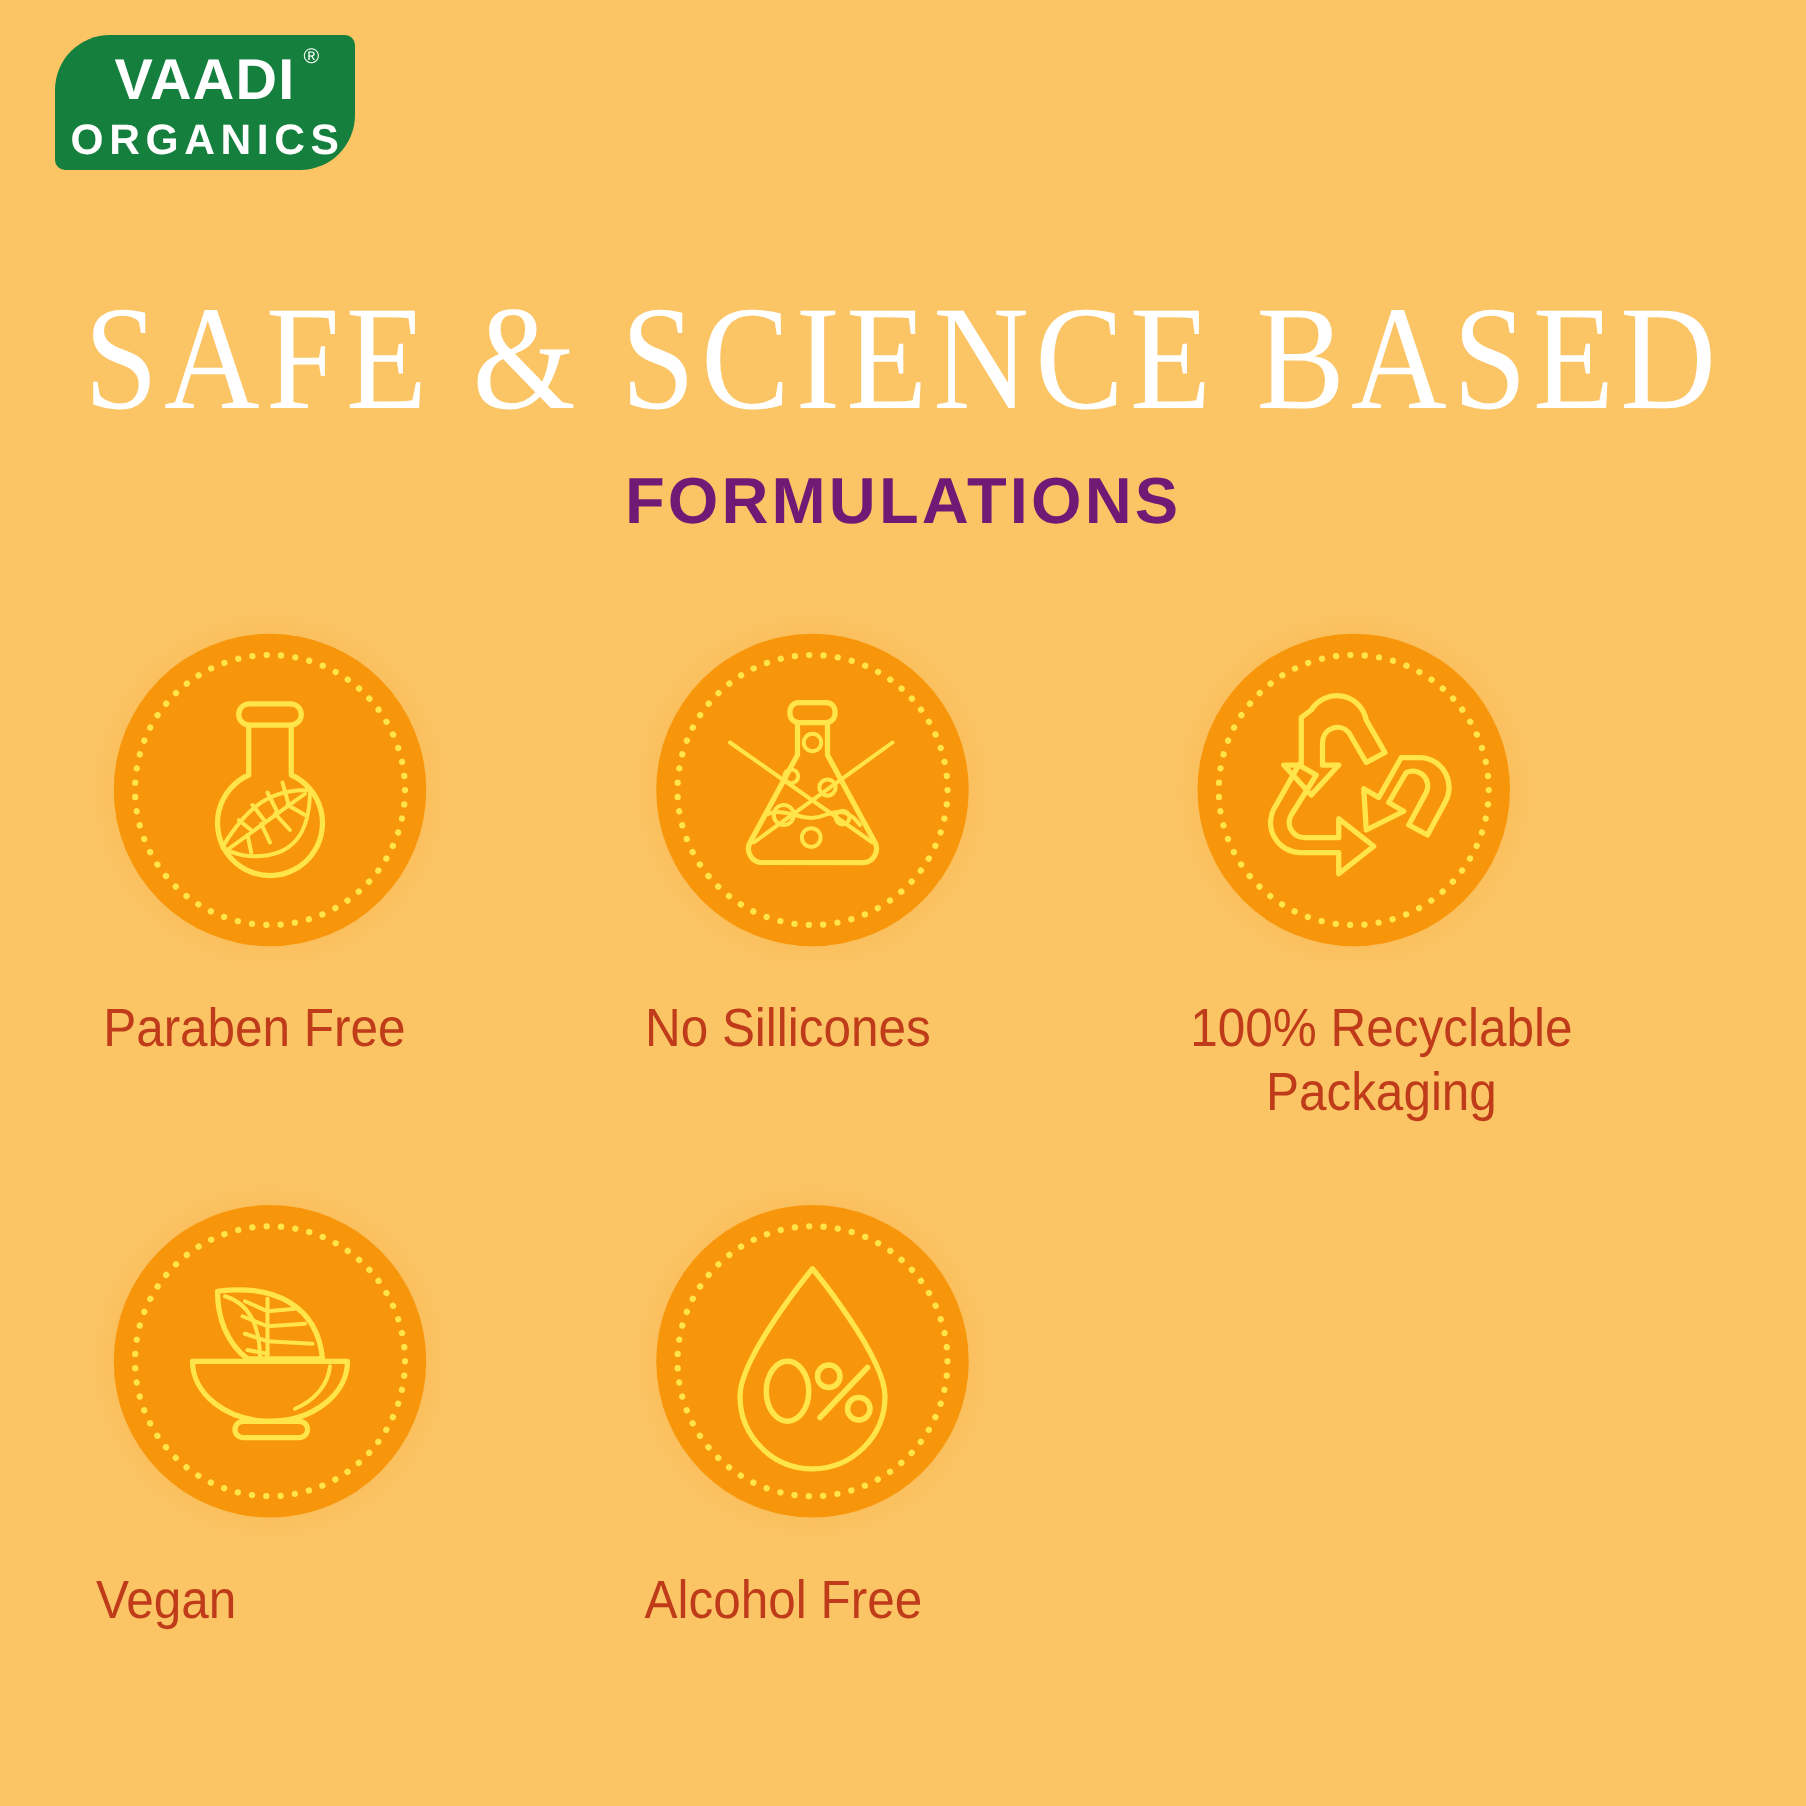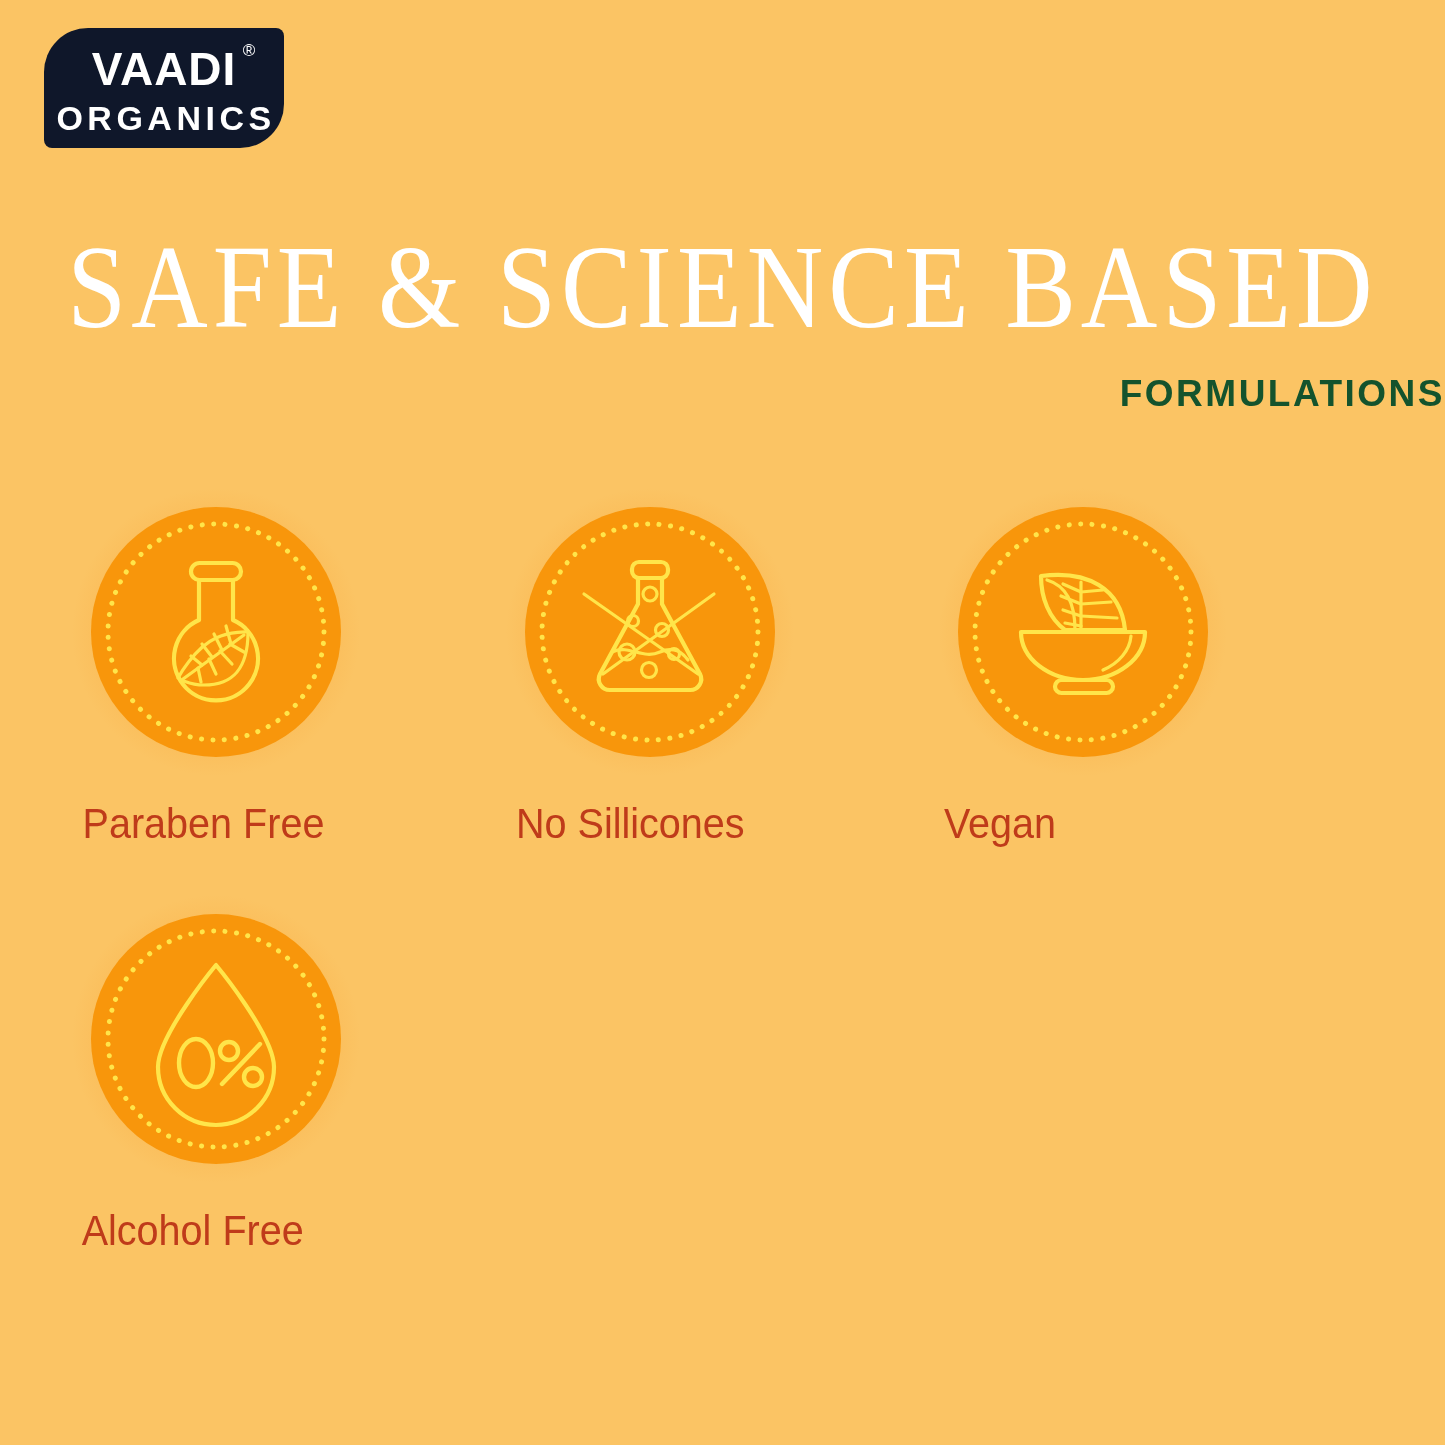--- a/index.html
+++ b/index.html
@@ -7,22 +7,22 @@
     width:1445px;height:1445px;
     background:#FBC464;
     font-family:"Liberation Sans", sans-serif;
     overflow:hidden;
     position:relative;
   }
 
   
   .logo-badge{
     position:absolute;left:44px;top:28px;
-    width:240px;height:120px;
-    background:#0f172a;
+    width:240px;height:108px;
+    background:#15803d;
     border-radius:44px 8px 44px 8px;
     display:flex;flex-direction:column;
     align-items:center;justify-content:center;
     box-sizing:border-box;
     padding-top:4px;
   }
   .logo-main{
     position:relative;
     color:#FFFFFF;
     font-size:46px;
@@ -57,24 +57,24 @@
     font-size:106px;
     font-weight:normal;
     letter-spacing:5px;
     line-height:1;
     white-space:nowrap;
     transform:scaleY(1.12);
     transform-origin:center top;
   }
   .subtitle{
     position:absolute;left:0;right:0;top:375px;
-    text-align:right;
-    color:#14532d;
-    font-family:"Liberation Sans", sans-serif;
-    font-size:37px;
+    text-align:center;
+    color:#701a75;
+    font-family:"Liberation Sans", sans-serif;
+    font-size:52px;
     font-weight:bold;
     letter-spacing:2.5px;
     line-height:1;
   }
 
   
   .grid{
     position:absolute;
     left:72px;right:72px;
     top:488px;
@@ -217,20 +217,47 @@
             <circle class="ln-thin" cx="104" cy="102" r="5.5"></circle>
             <path class="ln-thin" d="M14 42 L128 122"></path>
             <path class="ln-thin" d="M144 42 L33 122"></path>
           </svg>
         </div>
       </div>
     </div>
     <div class="caption">No Sillicones</div>
   </div>
 
+  <div class="cell">
+    <div class="badge">
+      <div class="disc">
+        <svg class="dots" viewBox="0 0 250 250">
+          <circle cx="125" cy="125" r="108" fill="none" stroke="#FFE54A" stroke-width="5" stroke-linecap="round" stroke-dasharray="0.1 11.4"></circle>
+        </svg>
+        <div class="icon-wrap">
+          <svg viewBox="0 0 160 160">
+
+            <path class="ln" d="M38 22 L38 60 L24 60 L46 84 L68 60 L55 60 L55 42
+                                 A12 12 0 0 1 76 34 L90 58 L105 50 L90 24
+                                 A24 24 0 0 0 46 16 Z"></path>
+
+            <path class="ln" d="M118 54 L100 86 L88 79 L90 112 L120 97 L108 90
+                                 L122 66 A12 12 0 0 1 138 82 L124 108 L139 116 L153 90
+                                 A24 24 0 0 0 134 54 Z"></path>
+
+            <path class="ln" d="M36 60 L18 92 A24 24 0 0 0 39 130 L68 130 L68 147
+                                 L96 125 L68 103 L68 118 L40 118
+                                 A12 12 0 0 1 30 100 L50 68 Z"></path>
+          </svg>
+        </div>
+      </div>
+    </div>
+    <div class="caption">100% Recyclable
+Packaging</div>
+  </div>
 
   <div class="cell">
     <div class="badge">
       <div class="disc">
         <svg class="dots" viewBox="0 0 250 250">
           <circle cx="125" cy="125" r="108" fill="none" stroke="#FFE54A" stroke-width="5" stroke-linecap="round" stroke-dasharray="0.1 11.4"></circle>
         </svg>
         <div class="icon-wrap">
           <svg viewBox="0 0 160 160">
 

